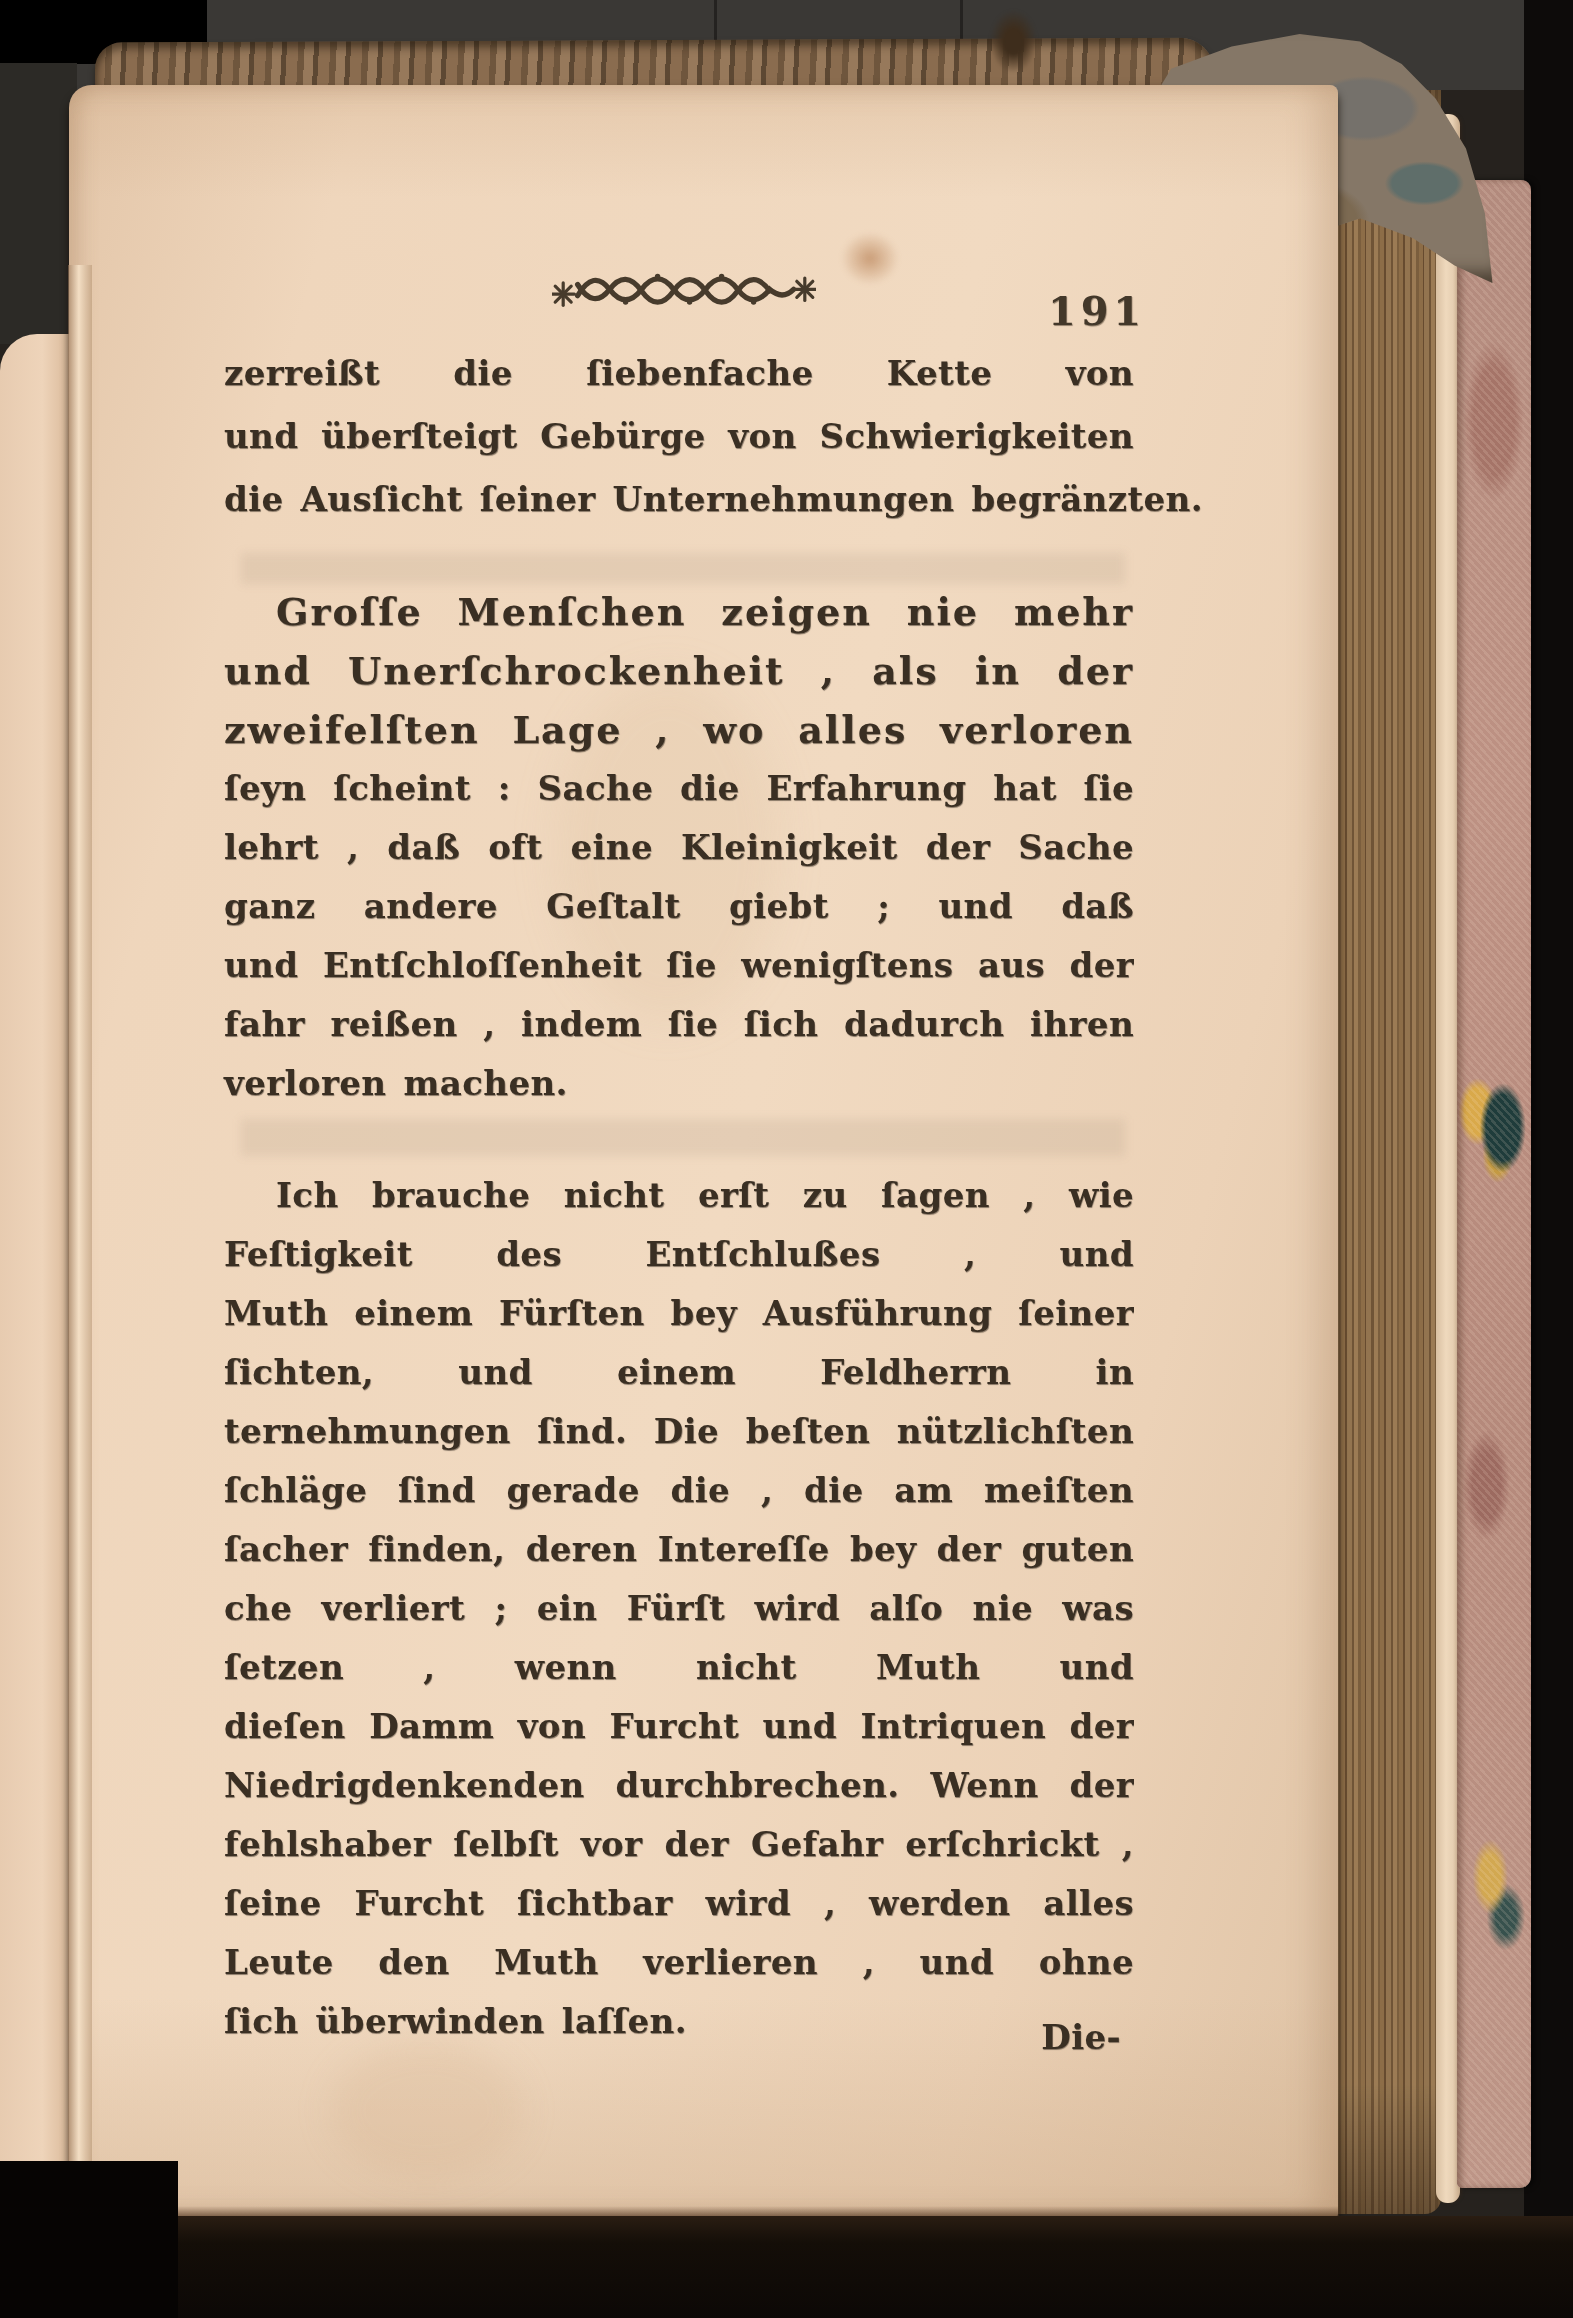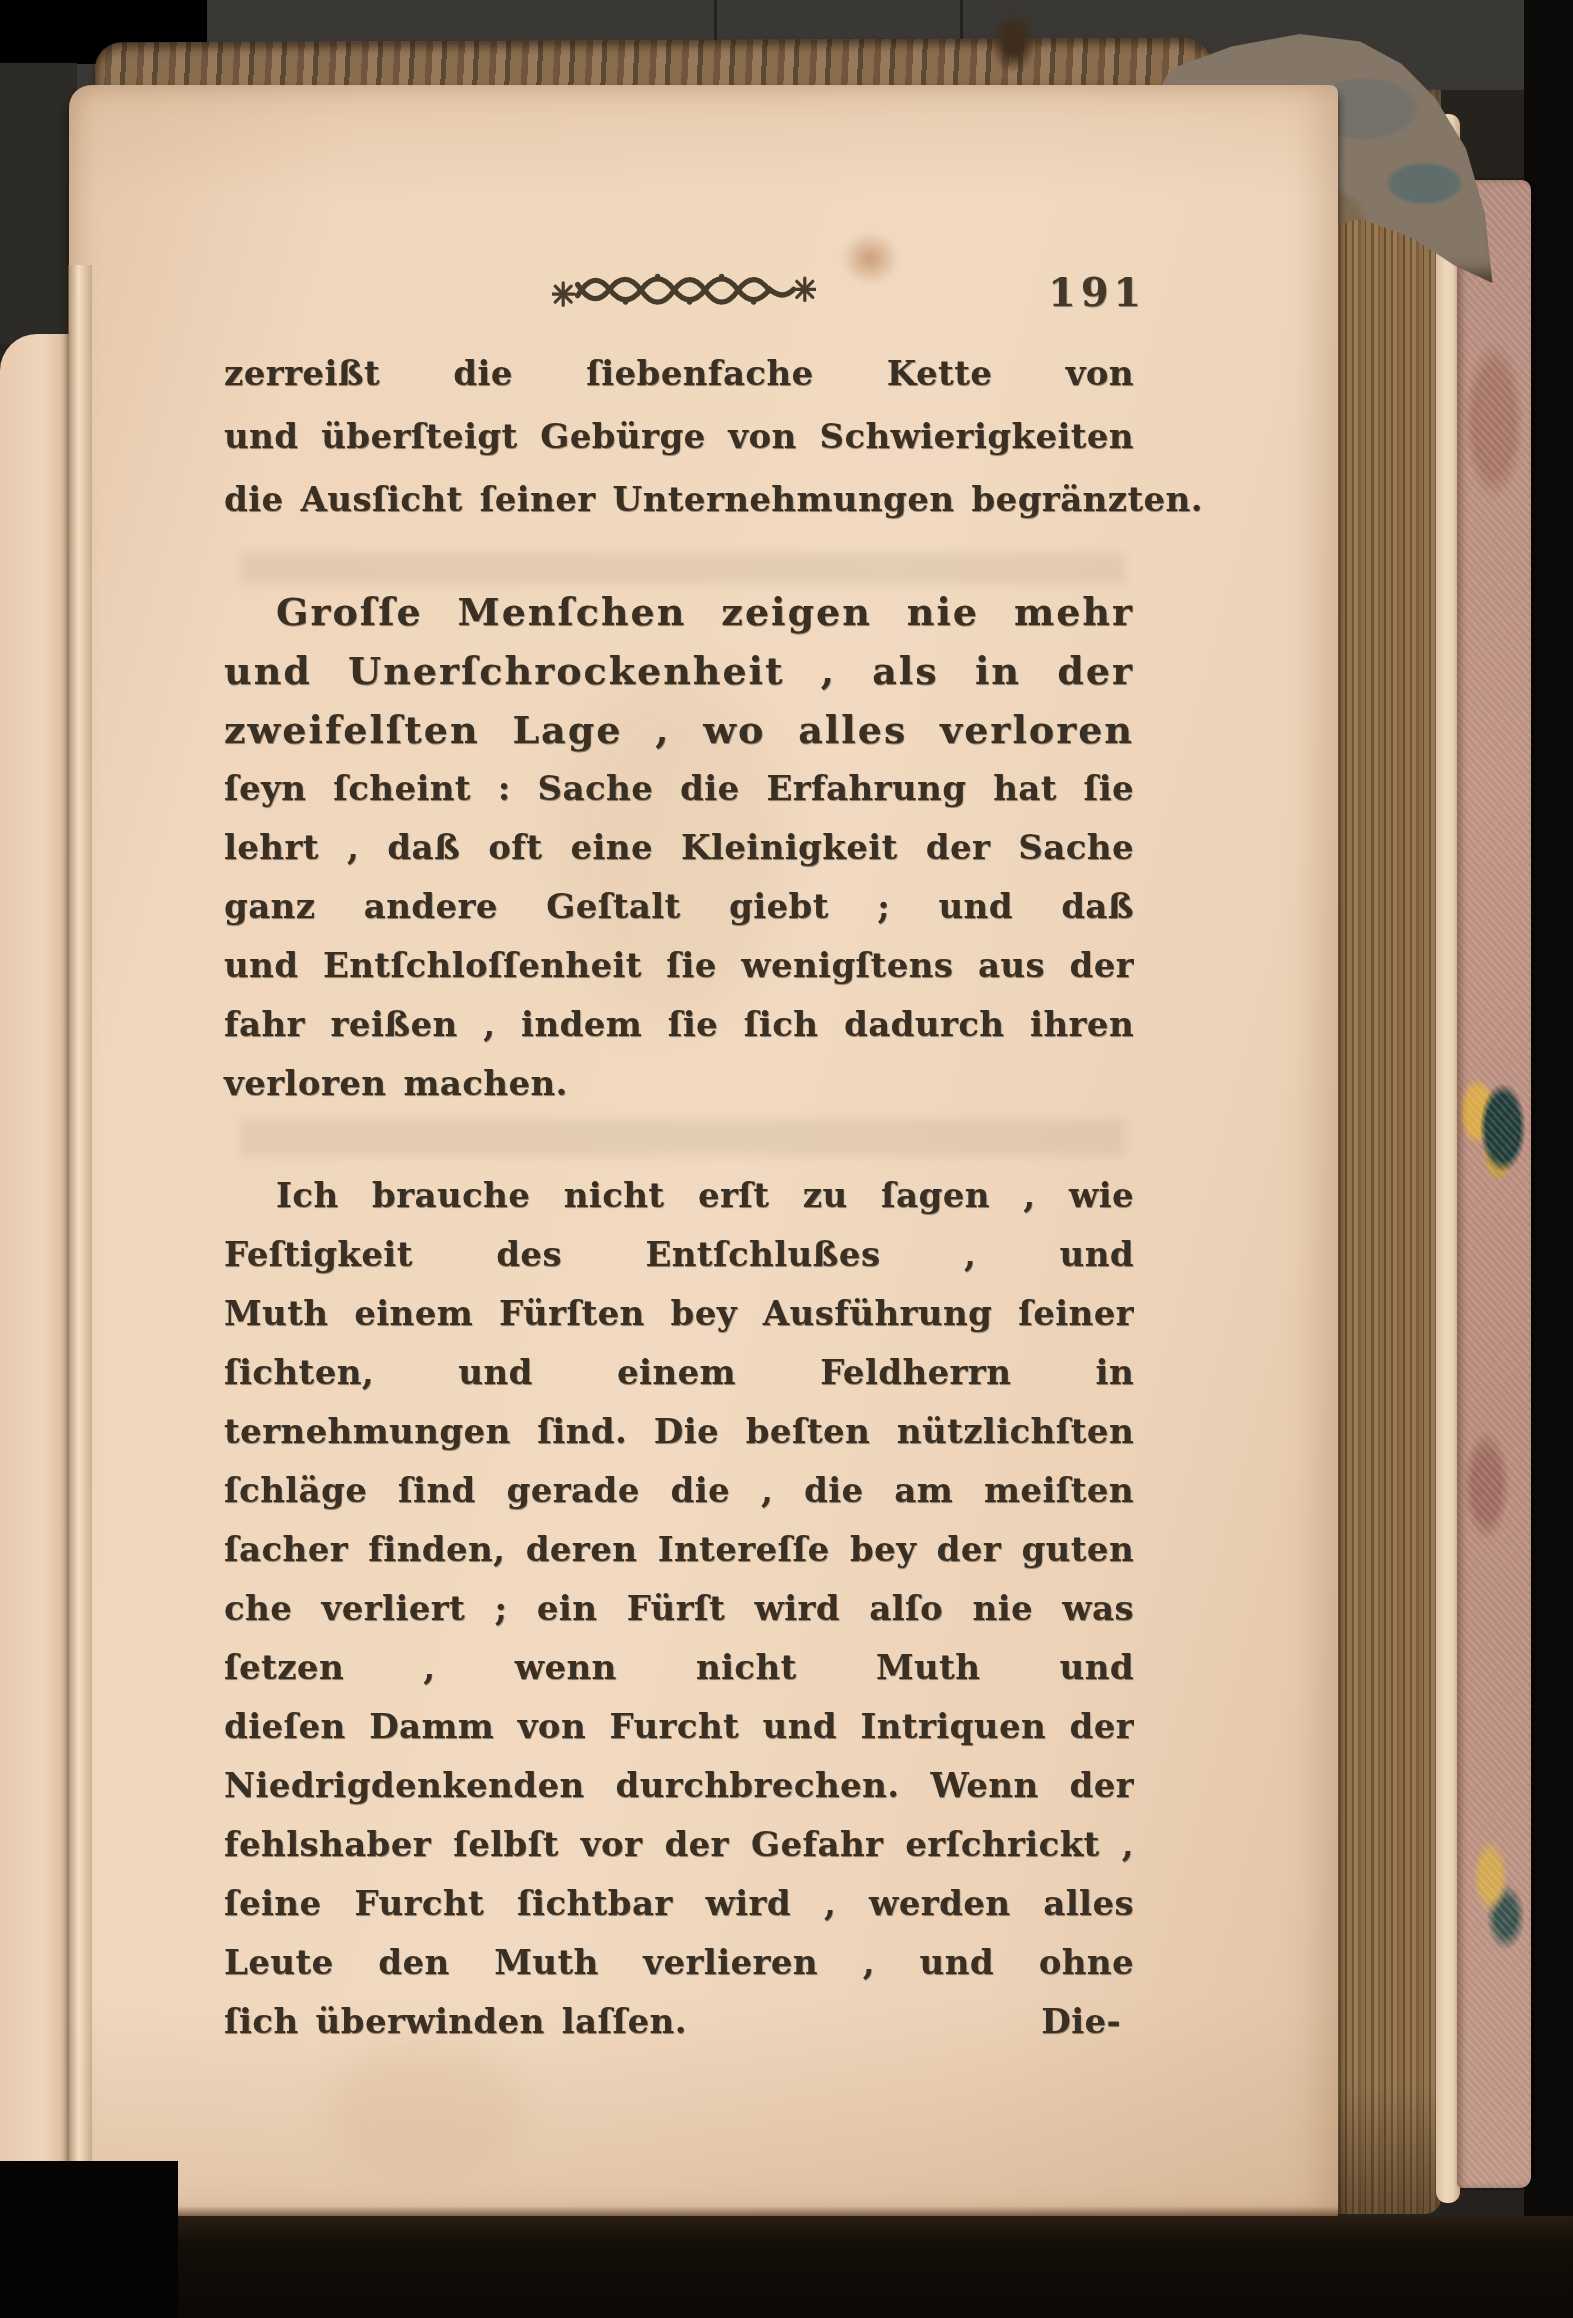--- a/index.html
+++ b/index.html
@@ -87,34 +87,34 @@
      background:radial-gradient(closest-side,rgba(164,98,48,.5),rgba(164,98,48,0));filter:blur(2.4px);}
   .stain-mid{position:absolute;left:555px;top:675px;width:225px;height:346px;border-radius:50%;
      background:rgba(210,180,145,.16);filter:blur(21px);}
   .stain-low{position:absolute;left:330px;top:2042px;width:193px;height:137px;border-radius:50%;
      background:rgba(205,165,125,.18);filter:blur(16px);}
   .ghost{position:absolute;left:241px;width:884px;background:rgba(120,100,80,.10);filter:blur(4.8px);}
   .g1{top:553px;height:31px}.g2{top:1119px;height:37px}
 
   
   .ornament{position:absolute;left:552px;top:265px;width:264px;height:47px;}
-  .page-number{position:absolute;left:1048px;top:268px;width:96px;height:51px;
+  .page-number{position:absolute;left:1048px;top:287px;width:96px;height:51px;
      font-size:40px;font-weight:bold;letter-spacing:4.8px;color:#43382a;
      text-shadow:0.8px 0.8px 0.8px rgba(60,45,30,.5);}
 
   .para{position:absolute;left:224px;width:910px;color:#3a2f23;font-weight:bold;}
   .p1{top:342px}.p2{top:582px}.p3{top:1166px}
   .line{position:relative;white-space:nowrap;font-size:34px;letter-spacing:0.4px;word-spacing:4.8px;
      text-shadow:0.6px 0.6px 0.8px rgba(58,47,36,.55);}
   .p1 .line{height:63px;line-height:63px;}
   .p2 .line,.p3 .line{height:59px;line-height:59px;}
   .line.just{white-space:normal;text-align:justify;text-align-last:justify;overflow:hidden;}
   .line.em{font-size:38px;letter-spacing:2px;word-spacing:8.8px;}
   .line.indent{text-indent:52px;}
-  .catchword{position:absolute;right:13px;top:0;}
+  .catchword{position:absolute;right:13px;top:16px;}
 </style>
 </head>
 <body>
 
 <div id="scene">
 
   <div class="backdrop-top">
     <div class="seam s1"></div>
     <div class="seam s2"></div>
     <div class="speck k1"></div>

